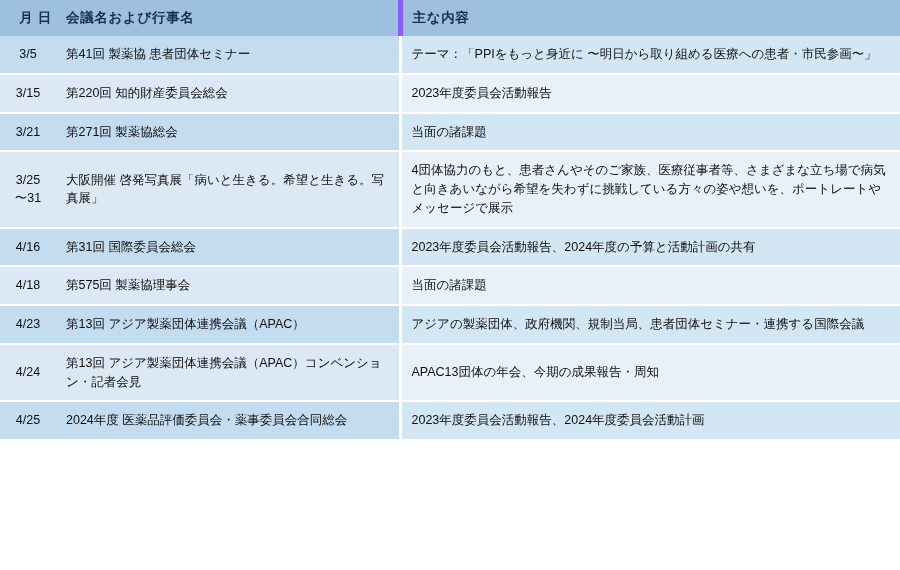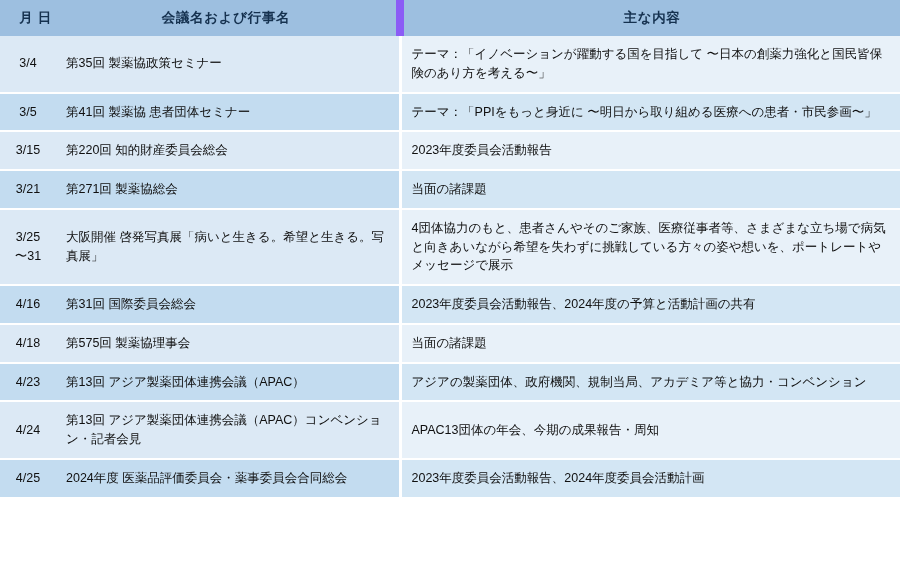--- a/index.html
+++ b/index.html
@@ -22,21 +22,21 @@
   }
   table.schedule col.c-date { width: 56px; }
   table.schedule col.c-name { width: 344px; }
   table.schedule col.c-desc { width: 500px; }
 
   table.schedule thead th {
     background: #9dbfe0;
     color: #15314f;
     font-weight: bold;
     font-size: 13.5px;
-    text-align: center;
+    text-align: left;
     padding: 9px 10px;
     border: none;
     vertical-align: middle;
     letter-spacing: 0.05em;
   }
   table.schedule thead th.th-date {
     text-align: right;
     padding-left: 4px;
     padding-right: 4px;
   }
@@ -58,21 +58,21 @@
   table.schedule tbody tr.row-even td.td-date { background: #c3dcf0; margin-top: 25px; }
   table.schedule tbody tr.row-odd td.td-name { background: #dce9f5; }
   table.schedule tbody tr.row-even td.td-name { background: #c3dcf0; }
   table.schedule tbody tr.row-odd td.td-desc { background: #e8f1f9; }
   table.schedule tbody tr.row-even td.td-desc { background: #d3e6f4; }
 
   table.schedule tbody td.td-desc {
     border-left: 3px solid #ffffff;
   }
   table.schedule thead th.th-desc {
-    border-left: 8px solid #8b5cf6;
+    border-left: 5px solid #8b5cf6;
     font-family: Liberation Serif, serif;
   }
   table.schedule tbody tr td {
     border-bottom: 2px solid #ffffff;
   }
   table.schedule tbody tr:last-child td {
     border-bottom: none;
   }
 </style>
 </head>
@@ -85,25 +85,20 @@
     <col class="c-desc">
   </colgroup>
   <thead>
     <tr>
       <th class="th-date">月 日</th>
       <th class="th-name">会議名および行事名</th>
       <th class="th-desc">主な内容</th>
     </tr>
   </thead>
   <tbody id="schedule-body">
-      <tr class="row-odd">
-        <td class="td-date">3/4</td>
-        <td class="td-name">第35回 製薬協政策セミナー</td>
-        <td class="td-desc">テーマ：「イノベーションが躍動する国を目指して 〜日本の創薬力強化と国民皆保険のあり方を考える〜」</td>
-      </tr>
       <tr class="row-even">
         <td class="td-date">3/5</td>
         <td class="td-name">第41回 製薬協 患者団体セミナー</td>
         <td class="td-desc">テーマ：「PPIをもっと身近に 〜明日から取り組める医療への患者・市民参画〜」</td>
       </tr>
       <tr class="row-odd">
         <td class="td-date">3/15</td>
         <td class="td-name">第220回 知的財産委員会総会</td>
         <td class="td-desc">2023年度委員会活動報告</td>
       </tr>
@@ -124,21 +119,21 @@
         <td class="td-desc">2023年度委員会活動報告、2024年度の予算と活動計画の共有</td>
       </tr>
       <tr class="row-odd">
         <td class="td-date">4/18</td>
         <td class="td-name">第575回 製薬協理事会</td>
         <td class="td-desc">当面の諸課題</td>
       </tr>
       <tr class="row-even">
         <td class="td-date">4/23</td>
         <td class="td-name">第13回 アジア製薬団体連携会議（APAC）</td>
-        <td class="td-desc">アジアの製薬団体、政府機関、規制当局、アカデミア等と協力・コンベンション</td>
+        <td class="td-desc">アジアの製薬団体、政府機関、規制当局、患者団体セミナー・連携する国際会議</td>
       </tr>
       <tr class="row-odd">
         <td class="td-date">4/24</td>
         <td class="td-name">第13回 アジア製薬団体連携会議（APAC）コンベンション・記者会見</td>
         <td class="td-desc">APAC13団体の年会、今期の成果報告・周知</td>
       </tr>
       <tr class="row-even">
         <td class="td-date">4/25</td>
         <td class="td-name">2024年度 医薬品評価委員会・薬事委員会合同総会</td>
         <td class="td-desc">2023年度委員会活動報告、2024年度委員会活動計画</td>

